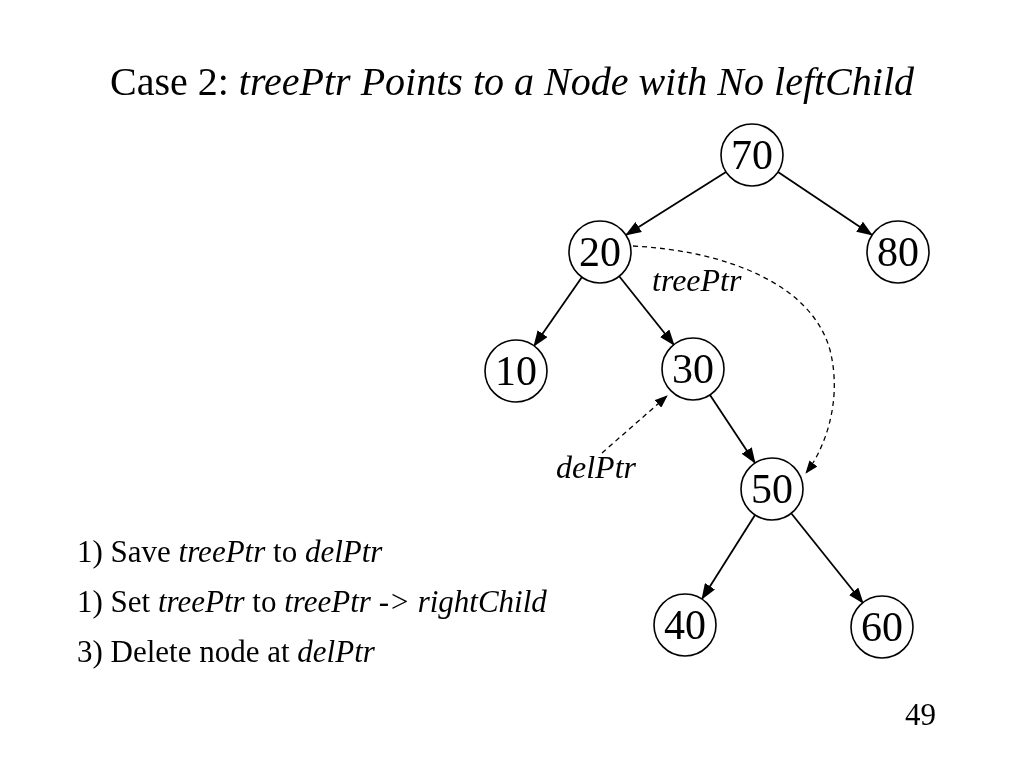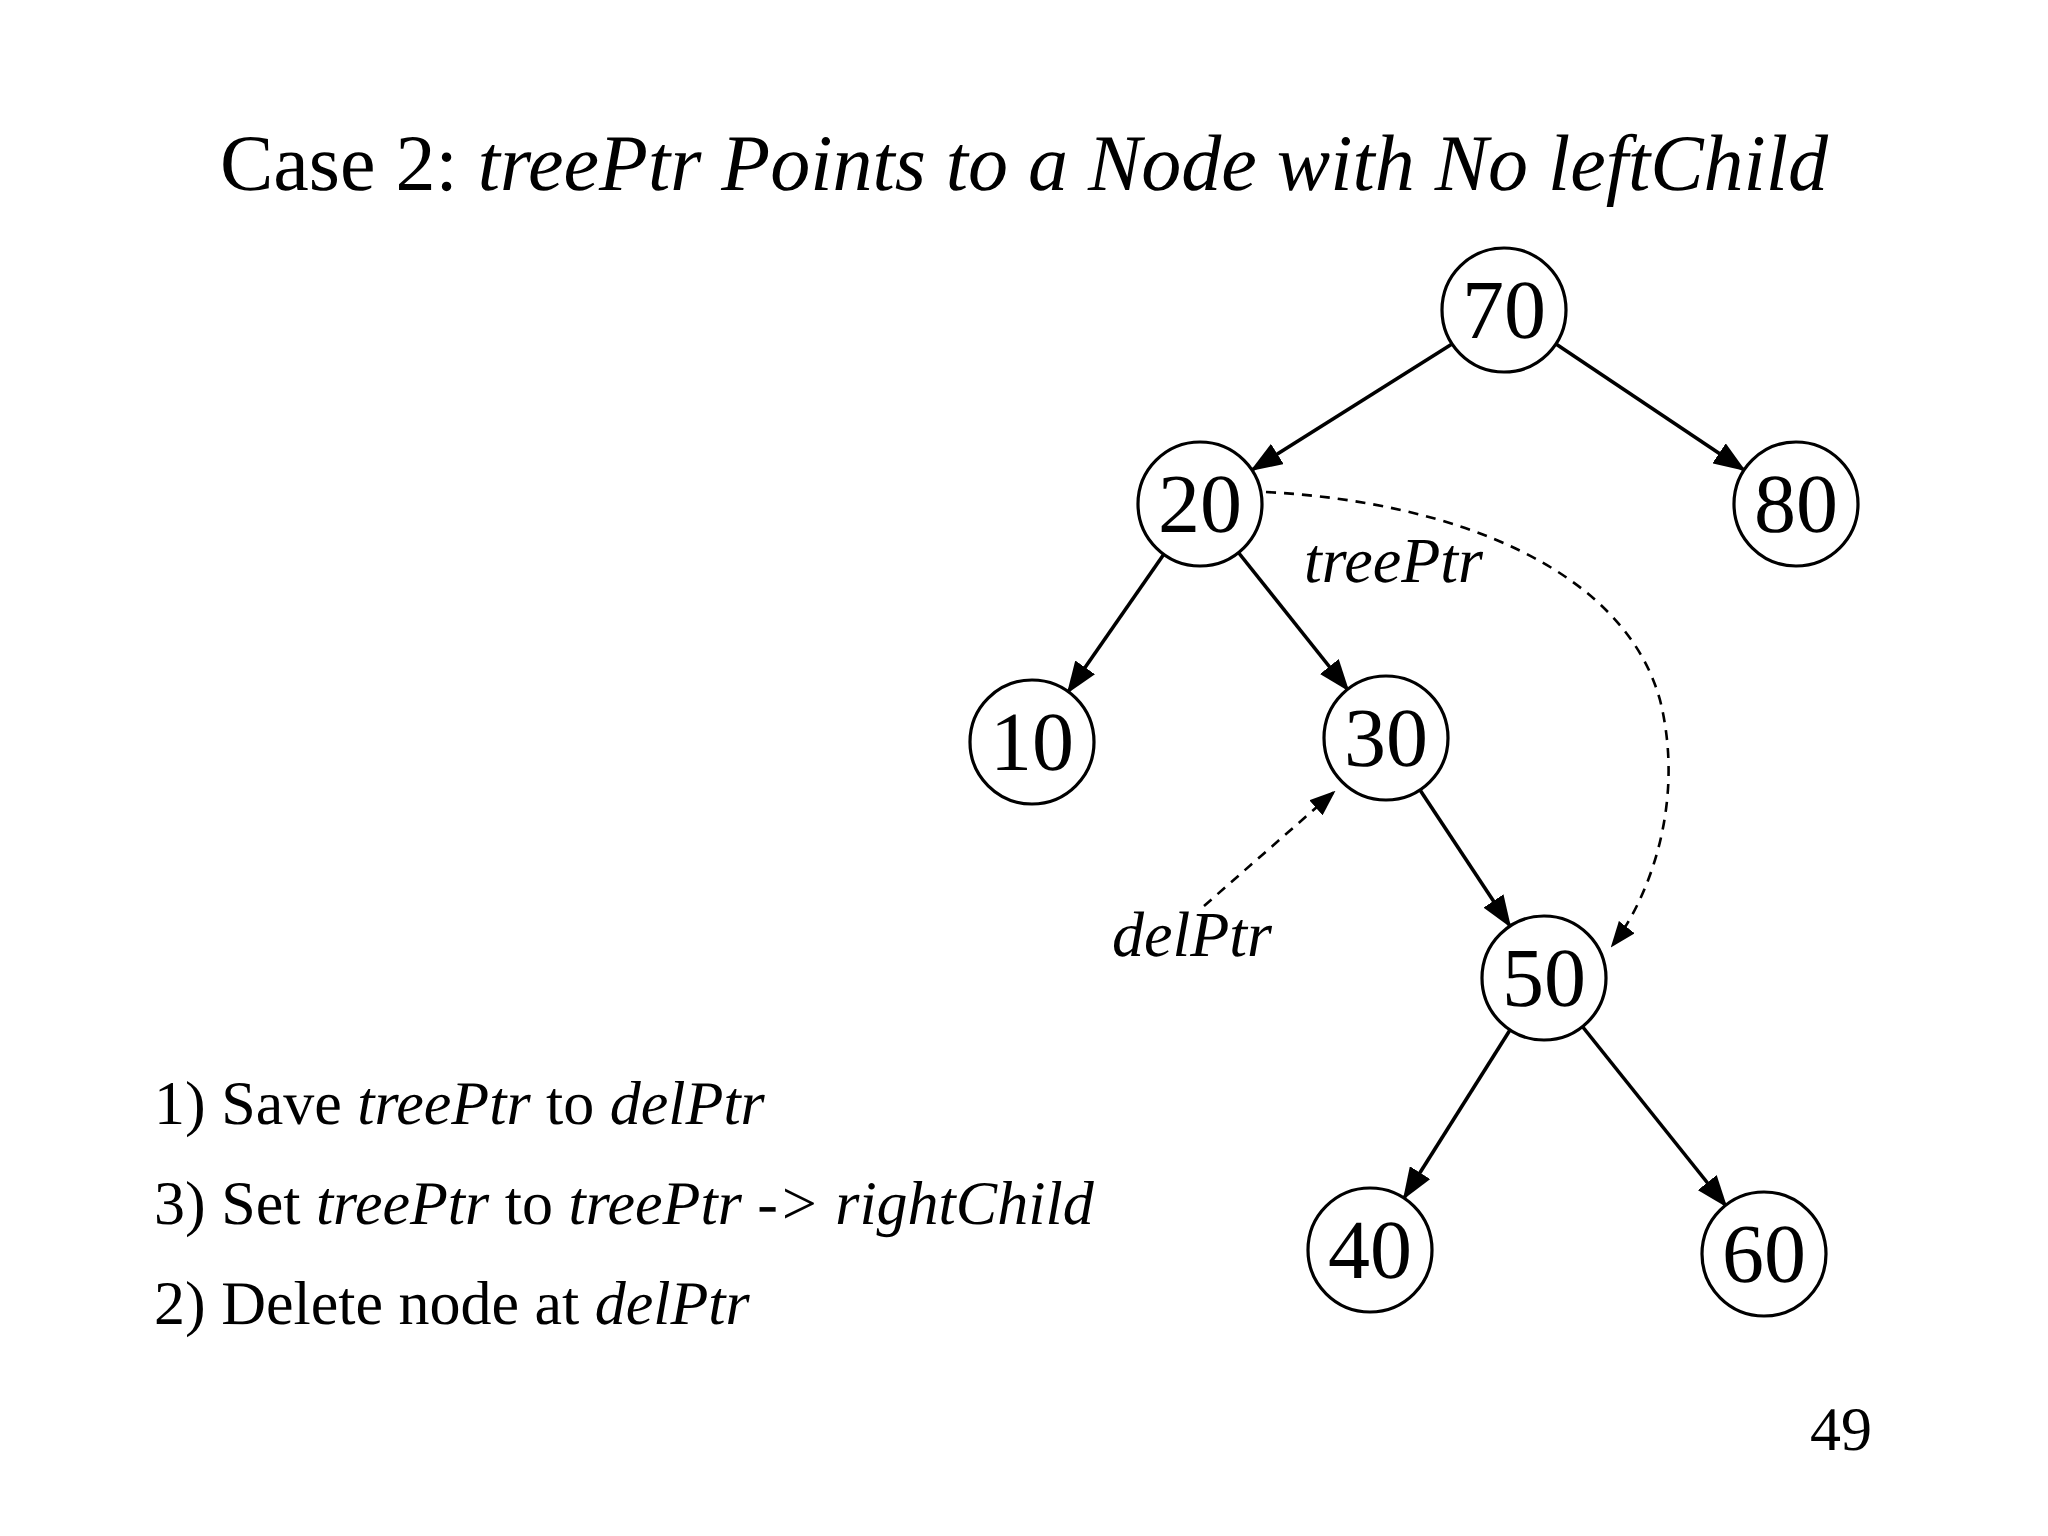--- a/index.html
+++ b/index.html
@@ -124,19 +124,19 @@
       <circle class="node-circle" cx="882" cy="627" r="31"></circle>
       <text class="node-text" x="882" y="641">60</text>
     </g>
 
     <text class="pointer-label" x="652" y="291">treePtr</text>
     <text class="pointer-label" x="556" y="478">delPtr</text>
   </svg>
 
   <div class="steps">
     <div class="step"><span>1) Save </span><em>treePtr</em><span> to </span><em>delPtr</em></div>
-    <div class="step"><span>3) Set </span><em>treePtr</em><span> to </span><em>treePtr -&gt; rightChild</em></div>
-    <div class="step"><span>2) Delete node at </span><em>delPtr</em><span></span><em></em></div>
+    <div class="step"><span>1) Set </span><em>treePtr</em><span> to </span><em>treePtr -&gt; rightChild</em></div>
+    <div class="step"><span>3) Delete node at </span><em>delPtr</em><span></span><em></em></div>
   </div>
 
   <div class="page-number">49</div>
 
 </div>
 
 </body></html>

